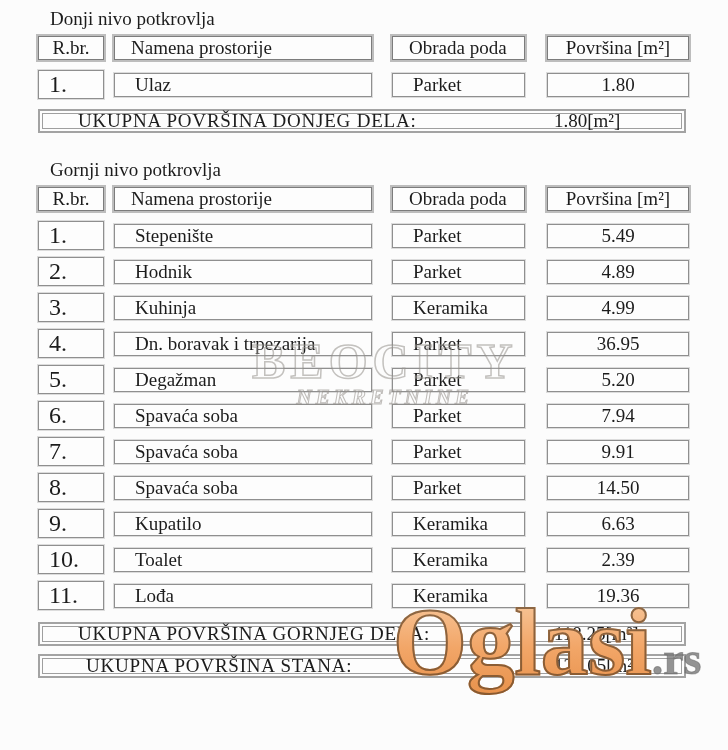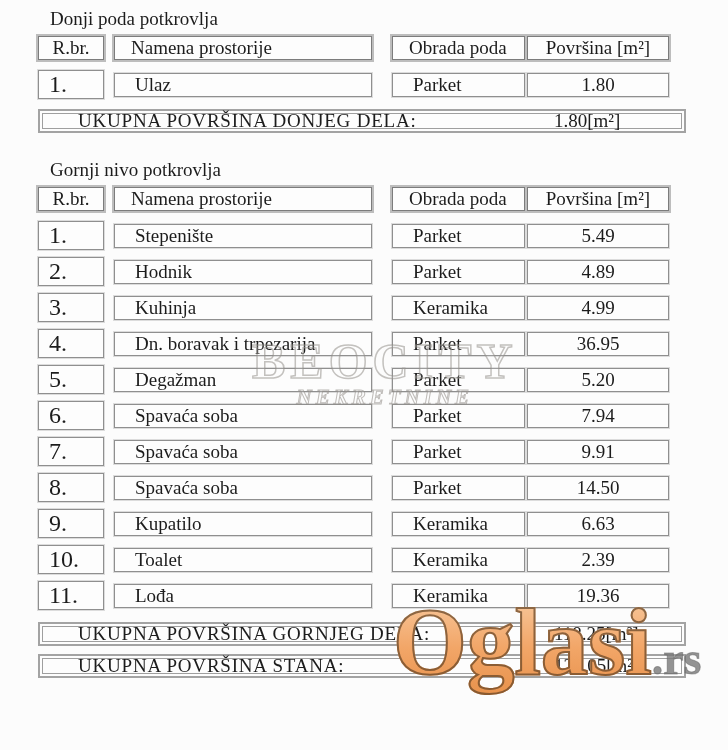--- a/index.html
+++ b/index.html
@@ -33,21 +33,21 @@
     border:1px solid #7c7c7c;
     box-shadow:0 0 0 2px #bdbdbd;
     margin:2px 0;
   }
   .cell{
     border:1px solid #8f8f8f;
     box-shadow:0 0 0 1px #dcdcdc;
   }
   .c-num{width:66px;margin-right:10px;}
   .c-purpose{width:258px;margin-right:20px;}
-  .c-floor{width:133px;margin-right:2px;}
+  .c-floor{width:133px;margin-right:22px;}
   .c-area{width:142px;}
   .hcell.c-num{justify-content:center;}
   .hcell.c-purpose,.hcell.c-floor{padding-left:16px;}
   .hcell.c-area{justify-content:center;}
   .cell.c-num{font-size:24px;padding-left:10px;}
   .cell.c-purpose,.cell.c-floor{padding-left:20px;}
   .cell.c-area{justify-content:center;}
   
   .summary{
     position:relative;
@@ -62,21 +62,21 @@
     padding-left:38px;
     font-size:19px;letter-spacing:0.8px;
   }
   .summary .value{
     position:absolute;left:514px;top:0;bottom:0;
     display:flex;align-items:center;
     font-size:19px;
   }
   .sum1{margin-top:8px;}
   .sum2{margin-top:10px;}
-  .sum3{margin-top:8px;}
+  .sum3{margin-top:8px;padding-left:8px;}
   
   .wm{position:absolute;pointer-events:none;z-index:5;}
   .wm-agency{
     left:252px;top:336px;
     text-align:center;
     color:rgba(255,255,255,0.12);
   }
   .wm-agency .line1{
     font-size:50px;font-weight:bold;letter-spacing:5px;line-height:50px;
     -webkit-text-stroke:1.5px rgba(148,143,138,0.55);
@@ -104,21 +104,21 @@
     color:rgba(120,120,120,0.8);
     -webkit-text-stroke:1px rgba(100,100,100,0.5);
   }
 </style>
 </head>
 <body>
 
 <div class="page">
 
   <div class="t1">
-    <div class="section-title">Donji poda potkrovlja</div>
+    <div class="section-title">Donji nivo potkrovlja</div>
     <div class="thead">
       <div class="hcell c-num">R.br.</div>
       <div class="hcell c-purpose">Namena prostorije</div>
       <div class="hcell c-floor">Obrada poda</div>
       <div class="hcell c-area">Površina [m²]</div>
     </div>
     <div class="tbody">
   <div class="trow">
     <div class="cell c-num">1.</div>
     <div class="cell c-purpose">Ulaz</div>

